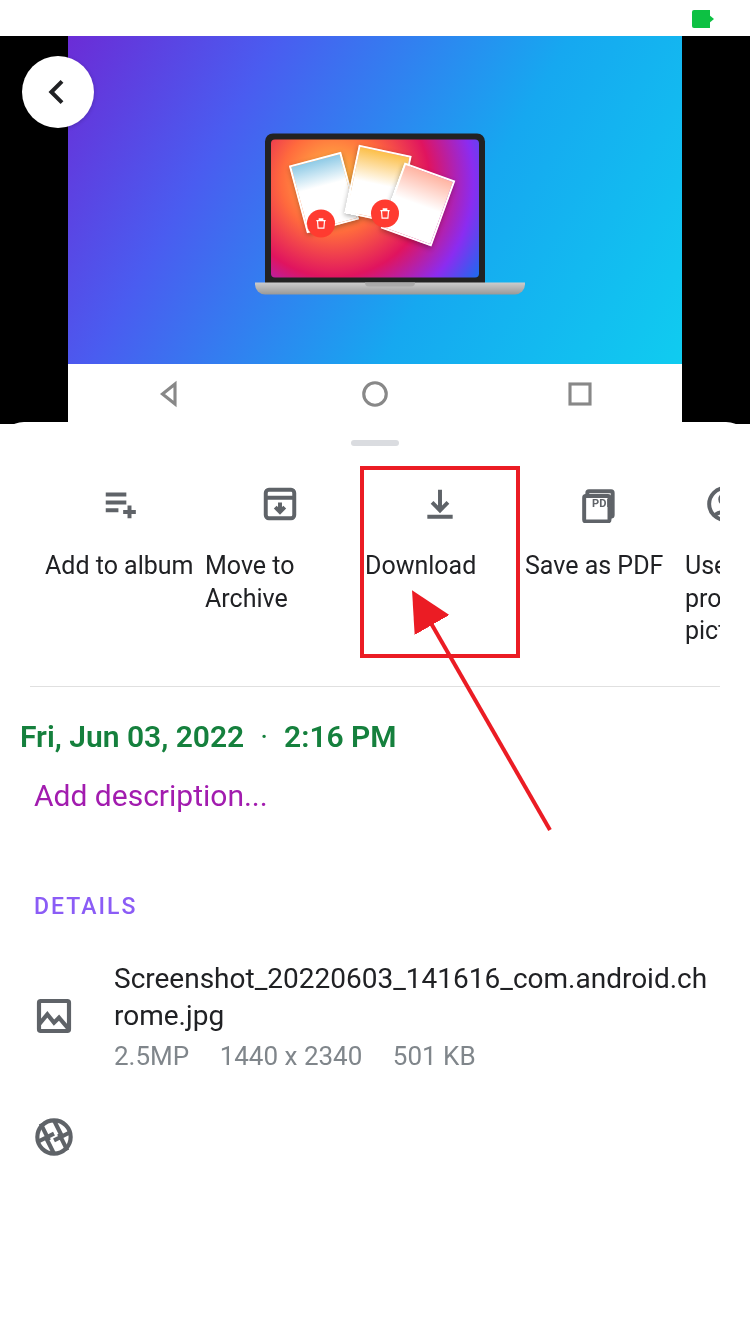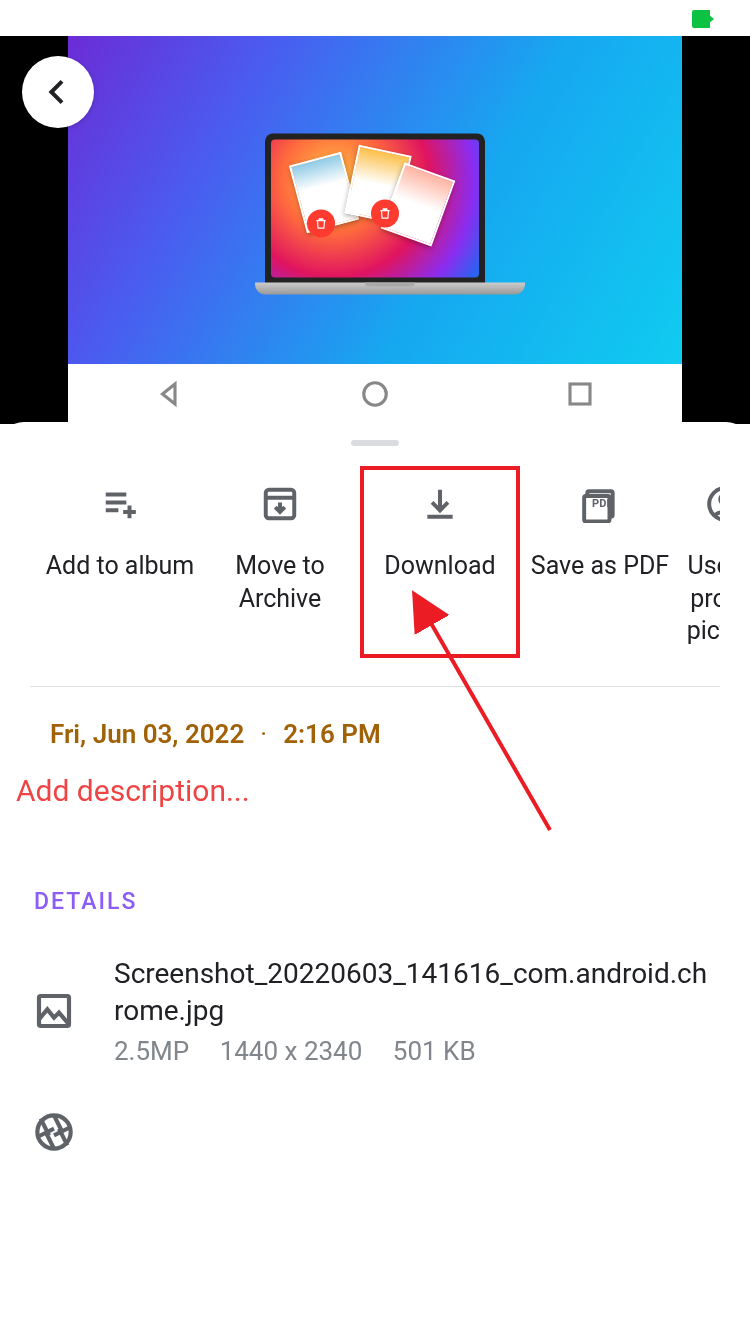--- a/index.html
+++ b/index.html
@@ -20,30 +20,30 @@
   .pic3 { left:120px; top:30px; transform:rotate(20deg); background:linear-gradient(#ffb4a2,#fff 50%);}
   .laptop-base { width:270px; height:12px; background:linear-gradient(#ccc,#999); border-radius:0 0 10px 10px; margin:-1px auto 0; position:relative;}
   .laptop-base::before { content:""; position:absolute; left:50%; top:0; transform:translateX(-50%); width:50px; height:4px; background:#aaa; border-radius:0 0 4px 4px;}
   .nav-bar { position:absolute; bottom:0; left:68px; right:68px; height:60px; background:#fff; display:flex; align-items:center; justify-content:space-around; }
   .nav-bar svg { width:30px; height:30px; stroke:#888; fill:none; stroke-width:2.5;}
   .back-btn { position:absolute; left:22px; top:20px; width:72px; height:72px; border-radius:50%; background:#fff; display:flex; align-items:center; justify-content:center; box-shadow:0 1px 4px rgba(0,0,0,.2);}
   .back-btn svg { width:32px; height:32px; stroke:#202124; stroke-width:3; fill:none; }
   .sheet { background:#fff; border-radius:24px 24px 0 0; position:relative; padding-top:18px; margin-top:-2px;}
   .handle { width:48px; height:6px; background:#dadce0; border-radius:3px; margin:0 auto 20px;}
   .actions { display:flex; overflow-x:hidden; padding:0 10px 28px; border-bottom:1px solid #e0e0e0; margin:0 30px;}
-  .action { flex:0 0 160px; text-align:center; padding:10px 5px; font-size:25px; color:#202124; line-height:1.3; position:relative;}
+  .action { flex:0 0 160px; text-align:left; padding:10px 5px; font-size:25px; color:#202124; line-height:1.3; position:relative;}
   .action .ico { height:56px; display:flex; align-items:center; justify-content:center; margin-bottom:18px;}
   .action svg { width:38px; height:38px; stroke:#5f6368; fill:none; stroke-width:2.5;}
   .action.highlighted { outline:4px solid #eb1c24; outline-offset:-4px;}
   .action.cut { flex:0 0 90px; }
   .arrow-annot { position:absolute; left:420px; top:610px; pointer-events:none;}
   .arrow-annot svg { overflow:visible; }
-  .datetime { padding:32px 50px 0; font-size:26px; font-weight:600; color:#a16207; display:flex; align-items:center;}
+  .datetime { padding:32px 20px 0; font-size:30px; font-weight:600; color:#15803d; display:flex; align-items:center;}
   .datetime .dot { margin:0 16px; font-weight:400;}
-  .desc { padding:24px 16px 0; font-size:30px; color:#ef4444;}
+  .desc { padding:24px 34px 0; font-size:30px; color:#a21caf;}
   .section-label { padding:80px 34px 0; font-size:23px; letter-spacing:2px; color:#8b5cf6; font-weight:500;}
   .detail-row { display:flex; padding:40px 34px 0; align-items:center;}
   .detail-row .dico { width:80px; flex-shrink:0; padding-top:6px;}
   .detail-row .dico svg { width:40px; height:40px; stroke:#5f6368; fill:none; stroke-width:2.5;}
   .detail-row .dtext { flex:1; }
   .detail-row .line1 { font-size:28px; color:#202124; line-height:1.35; word-break:break-all;}
   .detail-row .line2 { font-size:26px; color:#80868b; margin-top:6px;}
   .detail-row .line2 span { margin-right:24px;}
 </style>
 </head>

